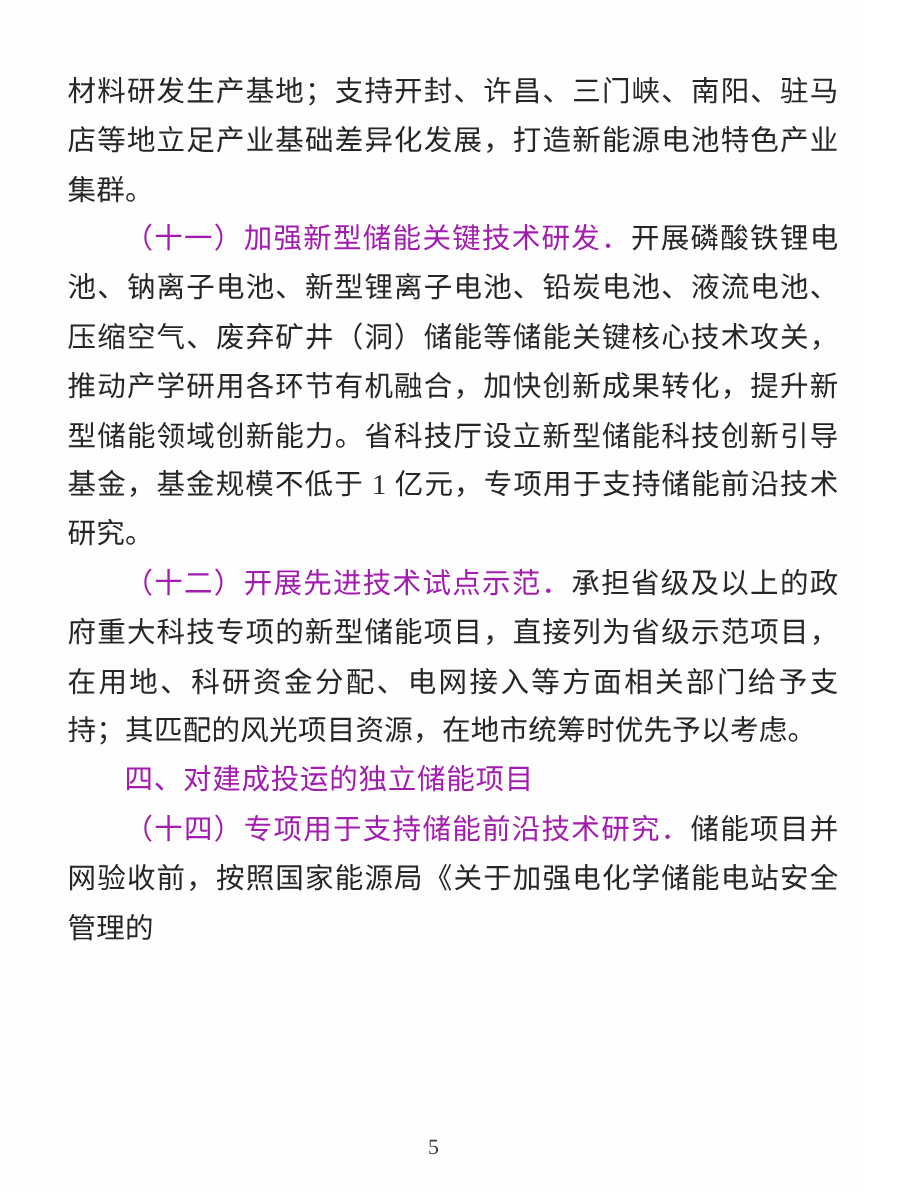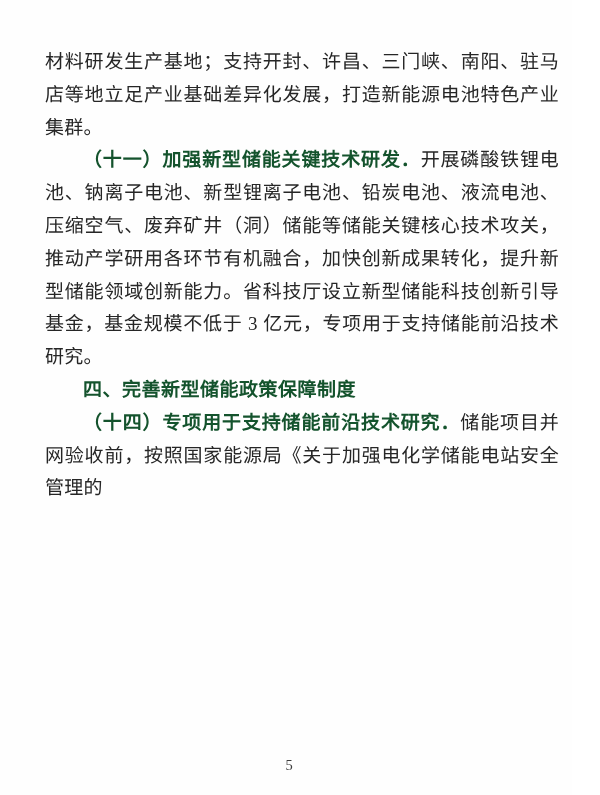--- a/index.html
+++ b/index.html
@@ -31,22 +31,22 @@
     margin: 0;
     padding: 0;
   }
   .para-indent {
     text-indent: 2em;
   }
   .para-cont {
     text-indent: 0;
   }
   .bold-run {
-    font-weight: 700;
-    color: #14532d;
+    font-weight: 400;
+    color: #a21caf;
   }
   .section-heading .bold-run {
     font-family: "Liberation Sans", "DejaVu Sans", sans-serif;
     letter-spacing: 0.5px;
   }
   .text-run {
     font-weight: 400;
   }
   .footer {
     position: absolute;
@@ -60,24 +60,25 @@
 </style>
 </head>
 <body>
 
 <div class="page">
 
   <div class="content">
 
     <p class="para-cont"><span class="text-run">材料研发生产基地；支持开封、许昌、三门峡、南阳、驻马店等地立足产业基础差异化发展，打造新能源电池特色产业集群。</span></p>
 
-    <p class="para-indent"><span class="bold-run">（十一）加强新型储能关键技术研发．</span><span class="text-run">开展磷酸铁锂电池、钠离子电池、新型锂离子电池、铅炭电池、液流电池、压缩空气、废弃矿井（洞）储能等储能关键核心技术攻关，推动产学研用各环节有机融合，加快创新成果转化，提升新型储能领域创新能力。省科技厅设立新型储能科技创新引导基金，基金规模不低于 3 亿元，专项用于支持储能前沿技术研究。</span></p>
+    <p class="para-indent"><span class="bold-run">（十一）加强新型储能关键技术研发．</span><span class="text-run">开展磷酸铁锂电池、钠离子电池、新型锂离子电池、铅炭电池、液流电池、压缩空气、废弃矿井（洞）储能等储能关键核心技术攻关，推动产学研用各环节有机融合，加快创新成果转化，提升新型储能领域创新能力。省科技厅设立新型储能科技创新引导基金，基金规模不低于 1 亿元，专项用于支持储能前沿技术研究。</span></p>
 
+    <p class="para-indent"><span class="bold-run">（十二）开展先进技术试点示范．</span><span class="text-run">承担省级及以上的政府重大科技专项的新型储能项目，直接列为省级示范项目，在用地、科研资金分配、电网接入等方面相关部门给予支持；其匹配的风光项目资源，在地市统筹时优先予以考虑。</span></p>
 
-    <p class="para-indent section-heading"><span class="bold-run">四、完善新型储能政策保障制度</span></p>
+    <p class="para-indent section-heading"><span class="bold-run">四、对建成投运的独立储能项目</span></p>
 
 
     <p class="para-indent"><span class="bold-run">（十四）专项用于支持储能前沿技术研究．</span><span class="text-run">储能项目并网验收前，按照国家能源局《关于加强电化学储能电站安全管理的</span></p>
 
   </div>
 
   <div class="footer">5</div>
 
 </div>
 

